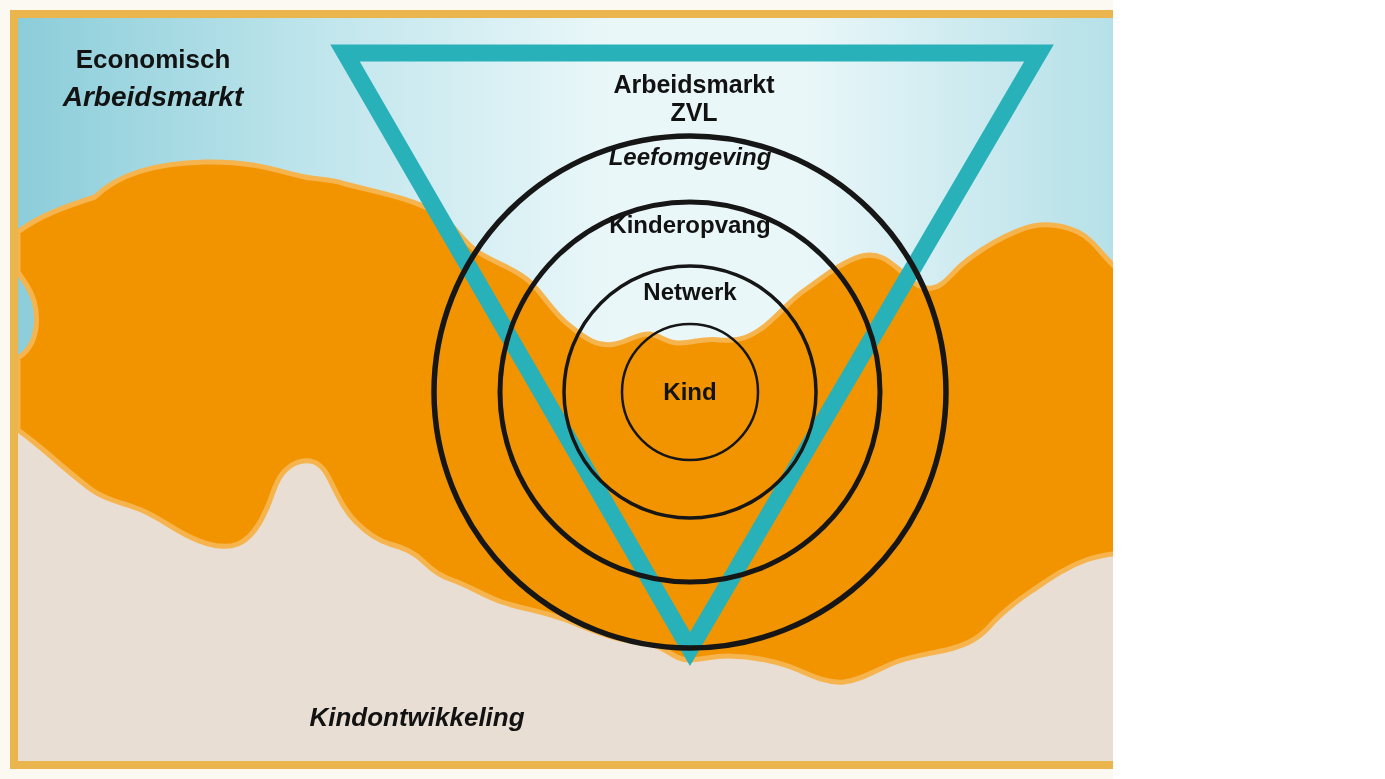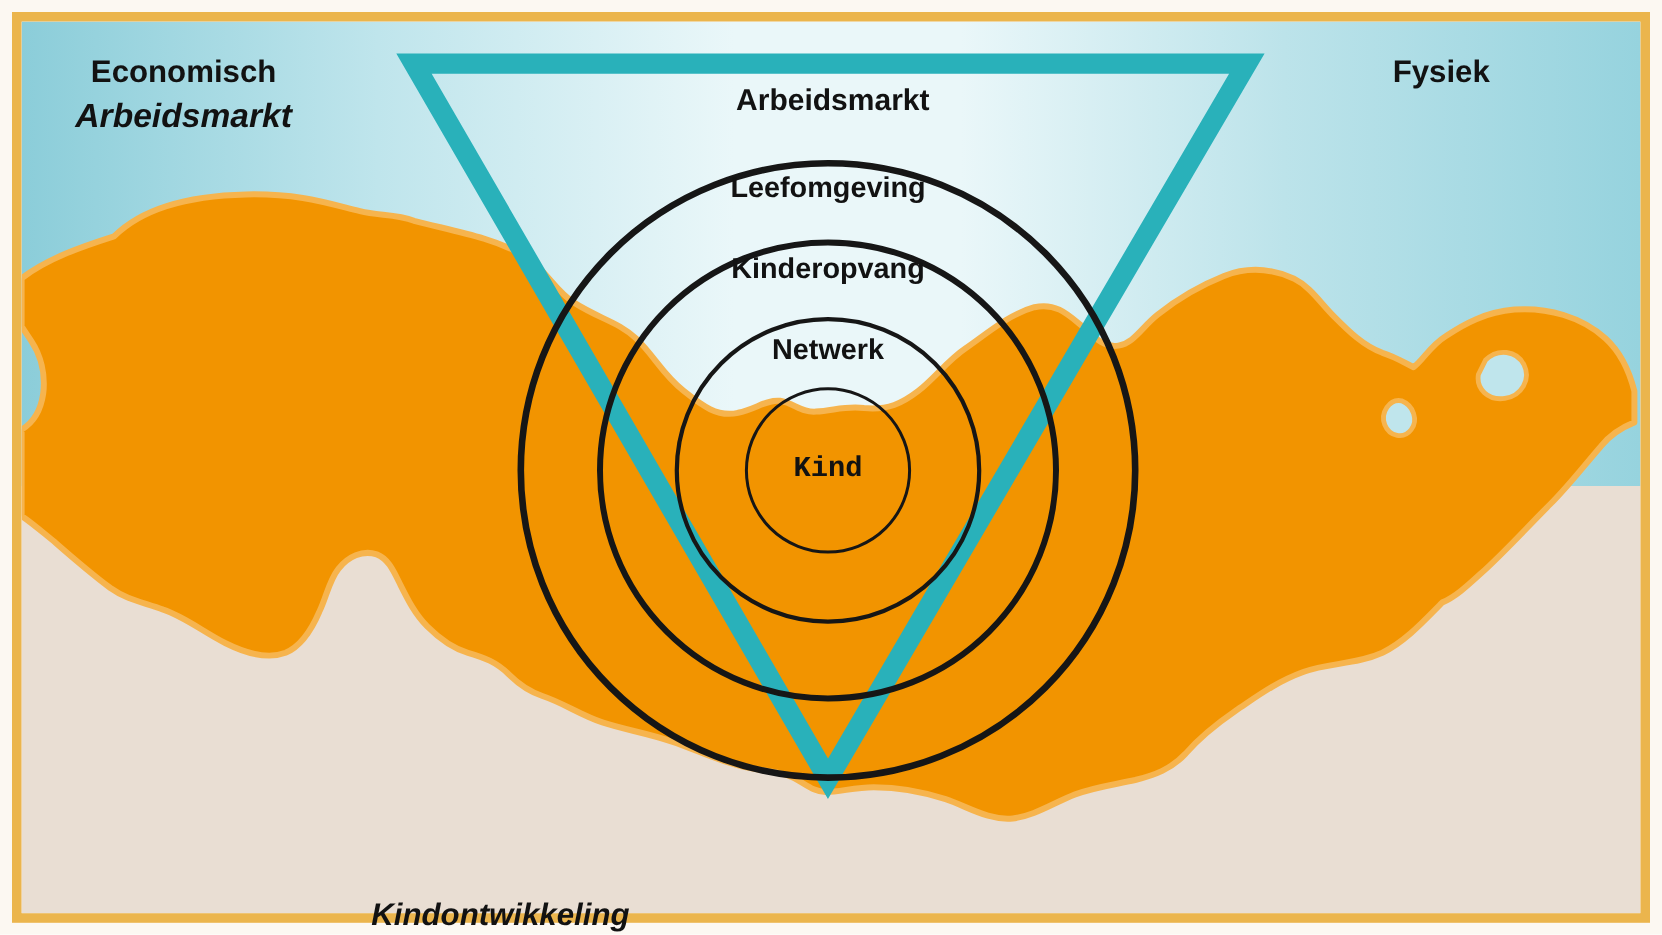--- a/index.html
+++ b/index.html
@@ -10,21 +10,21 @@
     --sky_right:#96D3DE;
     --ground:#E9DED3;
     --land_orange:#F29400;
     --land_outline:#F6B44E;
     --triangle_teal:#29B1BA;
     --ring_black:#161616;
     --text:#121212;
   }
   html,body{margin:0;padding:0;background:#ffffff;}
   .stage{
-    position:relative;width:1385px;height:779px;overflow:hidden;
+    position:relative;width:1113px;height:779px;overflow:hidden;
     background:var(--outer_margin);
     font-family:"Liberation Sans", sans-serif;
     color:var(--text);
   }
   .gold-frame{
     position:absolute;left:10px;top:10px;width:1349px;height:743px;
     border:8px solid var(--frame_border);
     box-sizing:content-box;
   }
   .canvas{
@@ -152,27 +152,28 @@
     </svg>
   </div>
 
   <div class="label" style="left:153px;top:44px;">
     <div class="lbl-title">Economisch</div>
     <div class="lbl-sub">Arbeidsmarkt</div>
   </div>
 
   <div class="label" style="left:694px;top:70px;">
     <div class="lbl-tight">Arbeidsmarkt</div>
+    <div class="lbl-tight">ZVL</div>
   </div>
 
   <div class="label" style="left:1201px;top:44px;text-align:right;">
     <div class="lbl-title">Fysiek</div>
   </div>
 
-  <div class="label ring-label" style="left:690px;top:144px;">Leefomgeving</div>
+  <div class="label ring-label" style="left:690px;top:144px;font-style:italic;">Leefomgeving</div>
   <div class="label ring-label" style="left:690px;top:212px;">Kinderopvang</div>
   <div class="label ring-label" style="left:690px;top:279px;">Netwerk</div>
-  <div class="label ring-label" style="left:690px;top:379px;font-family:Liberation Mono, monospace;">Kind</div>
+  <div class="label ring-label" style="left:690px;top:379px;">Kind</div>
 
 
-  <div class="label corner-italic" style="left:417px;top:702px;margin-top:45px;">Kindontwikkeling</div>
+  <div class="label corner-italic" style="left:417px;top:702px;">Kindontwikkeling</div>
 
 </div>
 
 </body></html>

